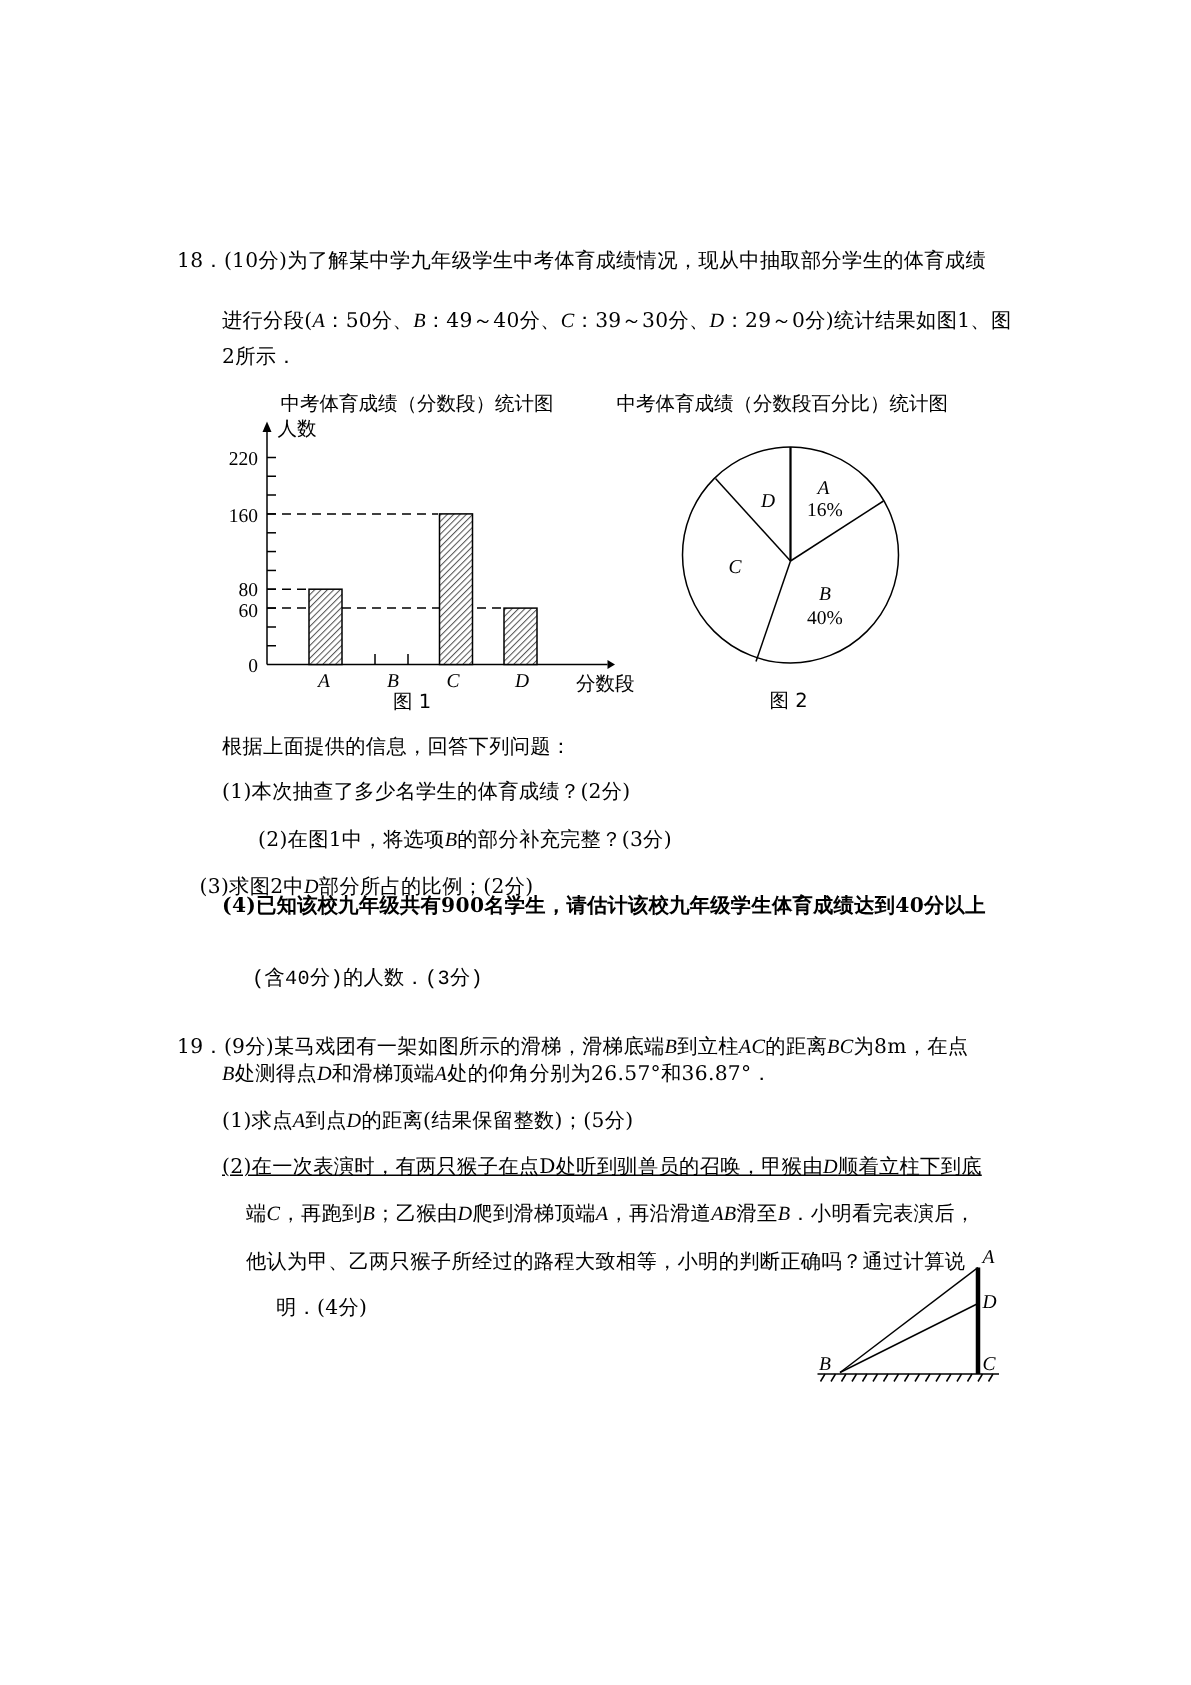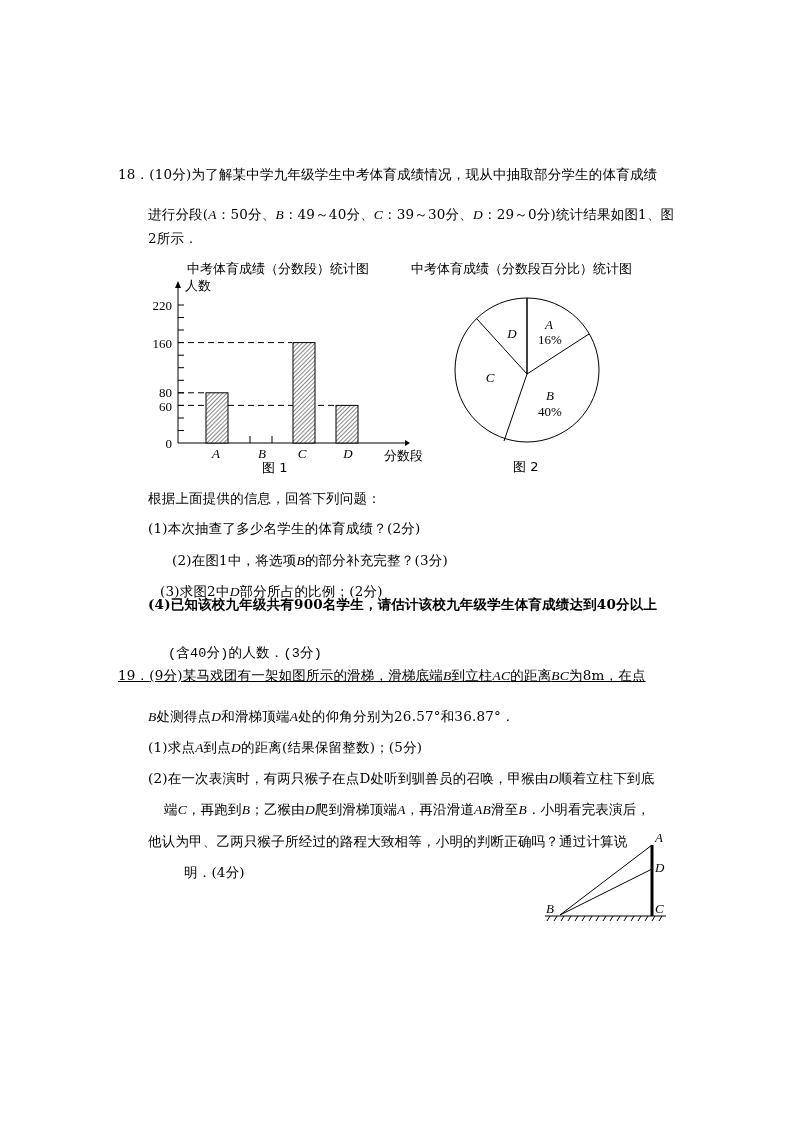--- a/index.html
+++ b/index.html
@@ -93,42 +93,42 @@
   <text x="490" y="382" font-size="13" font-style="italic" text-anchor="middle">C</text>
   <text x="512" y="338" font-size="13" font-style="italic" text-anchor="middle">D</text>
   <text x="513" y="471" font-size="13" class="cjk">图 2</text>
 </svg>
 
 <div class="line" style="left:148px; top:488px;">根据上面提供的信息，回答下列问题：</div>
 <div class="line" style="left:148px; top:518px;">(1)本次抽查了多少名学生的体育成绩？(2分)</div>
 <div class="line" style="left:144px; top:550px;margin-left:28px;">
   <span>(2)在图1中，将选项</span><span class="it">B</span><span>的部分补充完整？(3分)</span>
 </div>
-<div class="line" style="left:160px; top:581px;">
+<div class="line" style="left:133px; top:581px;">
   <span>(3)求图2中</span><span class="it">D</span><span>部分所占的比例；(2分)</span>
 </div>
 <div class="line" style="left:148px; top:594px;font-weight:bold;">(4)已知该校九年级共有900名学生，请估计该校九年级学生体育成绩达到40分以上</div>
 <div class="line" style="left:168px; top:644px;font-family:Liberation Mono, monospace;">(含40分)的人数．(3分)</div>
 
-<div class="line" style="left:118px; top:665px;text-decoration:underline;">
+<div class="line" style="left:118px; top:688px;">
   <span>19．</span><span>(9分)某马戏团有一架如图所示的滑梯，滑梯底端</span><span class="it">B</span><span>到立柱</span><span class="it">AC</span><span>的距离</span><span class="it">BC</span><span>为8m，在点</span>
 </div>
 <div class="line" style="left:148px; top:706px;">
   <span class="it">B</span><span>处测得点</span><span class="it">D</span><span>和滑梯顶端</span><span class="it">A</span><span>处的仰角分别为26.57°和36.87°．</span>
 </div>
 <div class="line" style="left:148px; top:737px;">
   <span>(1)求点</span><span class="it">A</span><span>到点</span><span class="it">D</span><span>的距离(结果保留整数)；(5分)</span>
 </div>
-<div class="line" style="left:148px; top:768px;">
+<div class="line" style="left:148px; top:768px;text-decoration:underline;">
   <span>(2)在一次表演时，有两只猴子在点D处听到驯兽员的召唤，甲猴由</span><span class="it">D</span><span>顺着立柱下到底</span>
 </div>
 <div class="line" style="left:164px; top:799px;">
   <span>端</span><span class="it">C</span><span>，再跑到</span><span class="it">B</span><span>；乙猴由</span><span class="it">D</span><span>爬到滑梯顶端</span><span class="it">A</span><span>，再沿滑道</span><span class="it">AB</span><span>滑至</span><span class="it">B</span><span>．小明看完表演后，</span>
 </div>
-<div class="line" style="left:148px; top:831px;">他认为甲、乙两只猴子所经过的路程大致相等，小明的判断正确吗？通过计算说</div>
+<div class="line" style="left:164px; top:831px;">他认为甲、乙两只猴子所经过的路程大致相等，小明的判断正确吗？通过计算说</div>
 <div class="line" style="left:164px; top:862px;margin-left:20px;">明．(4分)</div>
 
 <svg class="fig" style="left:535px; top:830px;" width="140" height="100" viewBox="535 830 140 100">
   <line x1="560" y1="915" x2="652" y2="845" stroke="#000" stroke-width="1"></line>
   <line x1="560" y1="915" x2="652" y2="869" stroke="#000" stroke-width="1"></line>
   <line x1="652" y1="845" x2="652" y2="916" stroke="#000" stroke-width="3"></line>
   <line x1="545" y1="916" x2="666" y2="916" stroke="#000" stroke-width="1"></line>
   <g stroke="#000" stroke-width="1">
     <line x1="547" y1="921" x2="550" y2="916"></line>
       <line x1="554" y1="921" x2="557" y2="916"></line>

